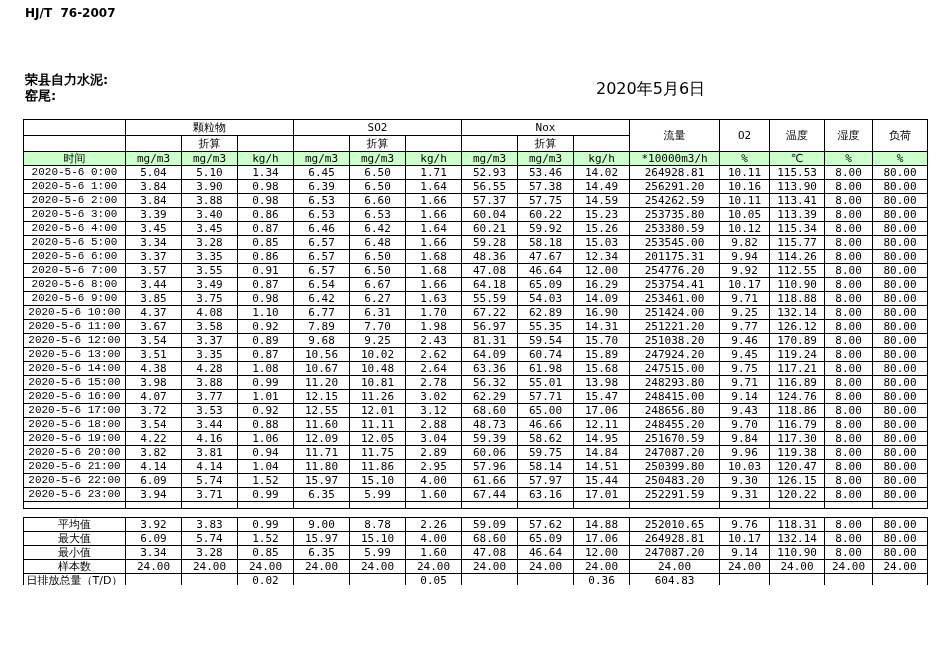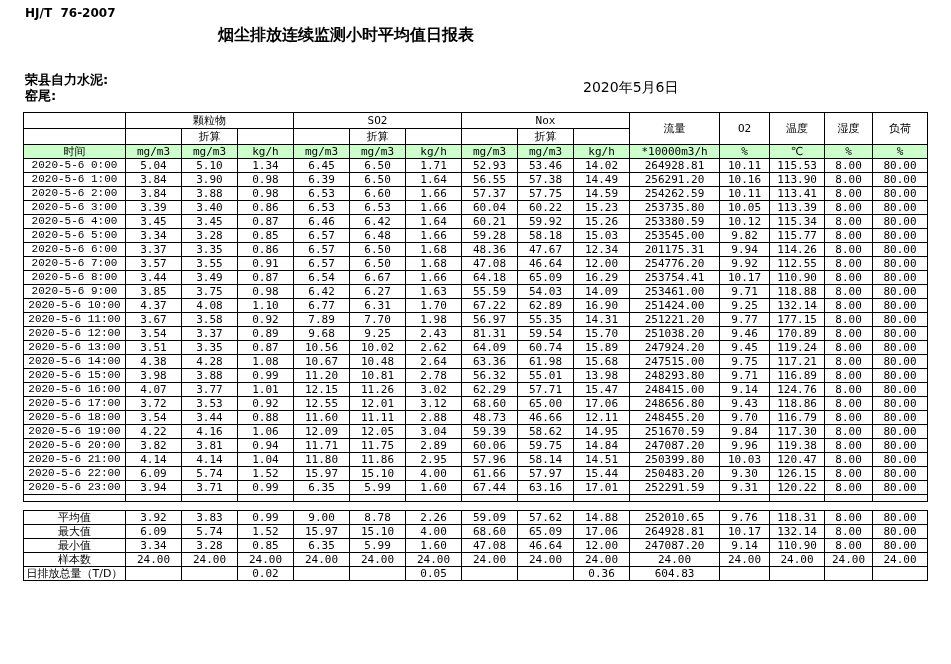--- a/index.html
+++ b/index.html
@@ -4,24 +4,24 @@
 <style>
   html,body { margin:0; padding:0; background:#ffffff; }
   .page {
     position:relative; width:951px; height:585px; background:#ffffff;
     font-family:"DejaVu Sans", sans-serif; color:#000000; overflow:hidden;
   }
   .std-code { position:absolute; left:25px; top:6px; font-size:12px; font-weight:bold; white-space:pre; }
   .title   { position:absolute; left:218px; top:25px; font-size:16px; font-weight:bold; white-space:nowrap; }
   .company { position:absolute; left:25px; top:71px; font-size:13px; font-weight:bold; }
   .unit-line { position:absolute; left:25px; top:87px; font-size:13px; font-weight:bold;text-align:right; }
-  .date { position:absolute; left:583px; top:79px; font-size:14px; }
+  .date { position:absolute; left:596px; top:79px; font-size:16px; }
 
   table.report {
-    position:absolute; left:23px; top:112px;
+    position:absolute; left:23px; top:119px;
     border-collapse:collapse; table-layout:fixed; width:904px;
   }
   table.report td {
     border:1px solid #000; padding:0; margin:0;
     height:13px; line-height:13px; font-size:11px;
     white-space:nowrap; overflow:hidden; text-align:center;
   }
   thead td { font-size:12px; }
   tr.hrow td { height:15px; line-height:15px; }
   .green { background:var(--green,#ccffcc); }
@@ -36,21 +36,20 @@
 
   .flue-total { position:absolute; left:25px; top:620px; font-size:12px; font-weight:bold; }
   .report-unit { position:absolute; left:25px; top:638px; font-size:17px; font-weight:bold;margin-top:12px; }
   .unit-label { position:absolute; left:213px; top:638px; font-size:13px; font-weight:bold;text-align:center; }
 </style>
 </head>
 <body>
 
 <div class="page">
   <div class="std-code">HJ/T  76-2007</div>
-  <div class="title">烟尘排放连续监测小时平均值日报表</div>
   <div class="company">荣县自力水泥:</div>
   <div class="unit-line">窑尾:</div>
   <div class="date">2020年5月6日</div>
 
   <table class="report">
     <colgroup>
       <col style="width:102px">
       <col style="width:56px">
         <col style="width:56px">
         <col style="width:56px">
@@ -302,21 +301,21 @@
           <td class="num">3.58</td>
           <td class="num">0.92</td>
           <td class="num">7.89</td>
           <td class="num">7.70</td>
           <td class="num">1.98</td>
           <td class="num">56.97</td>
           <td class="num">55.35</td>
           <td class="num">14.31</td>
           <td class="num flow">251221.20</td>
           <td class="num">9.77</td>
-          <td class="num">177.15</td>
+          <td class="num">126.12</td>
           <td class="num">8.00</td>
           <td class="num">80.00</td>
         </tr>
         <tr>
           <td class="time-cell">2020-5-6 12:00</td>
           <td class="num">3.54</td>
           <td class="num">3.37</td>
           <td class="num">0.89</td>
           <td class="num">9.68</td>
           <td class="num">9.25</td>

